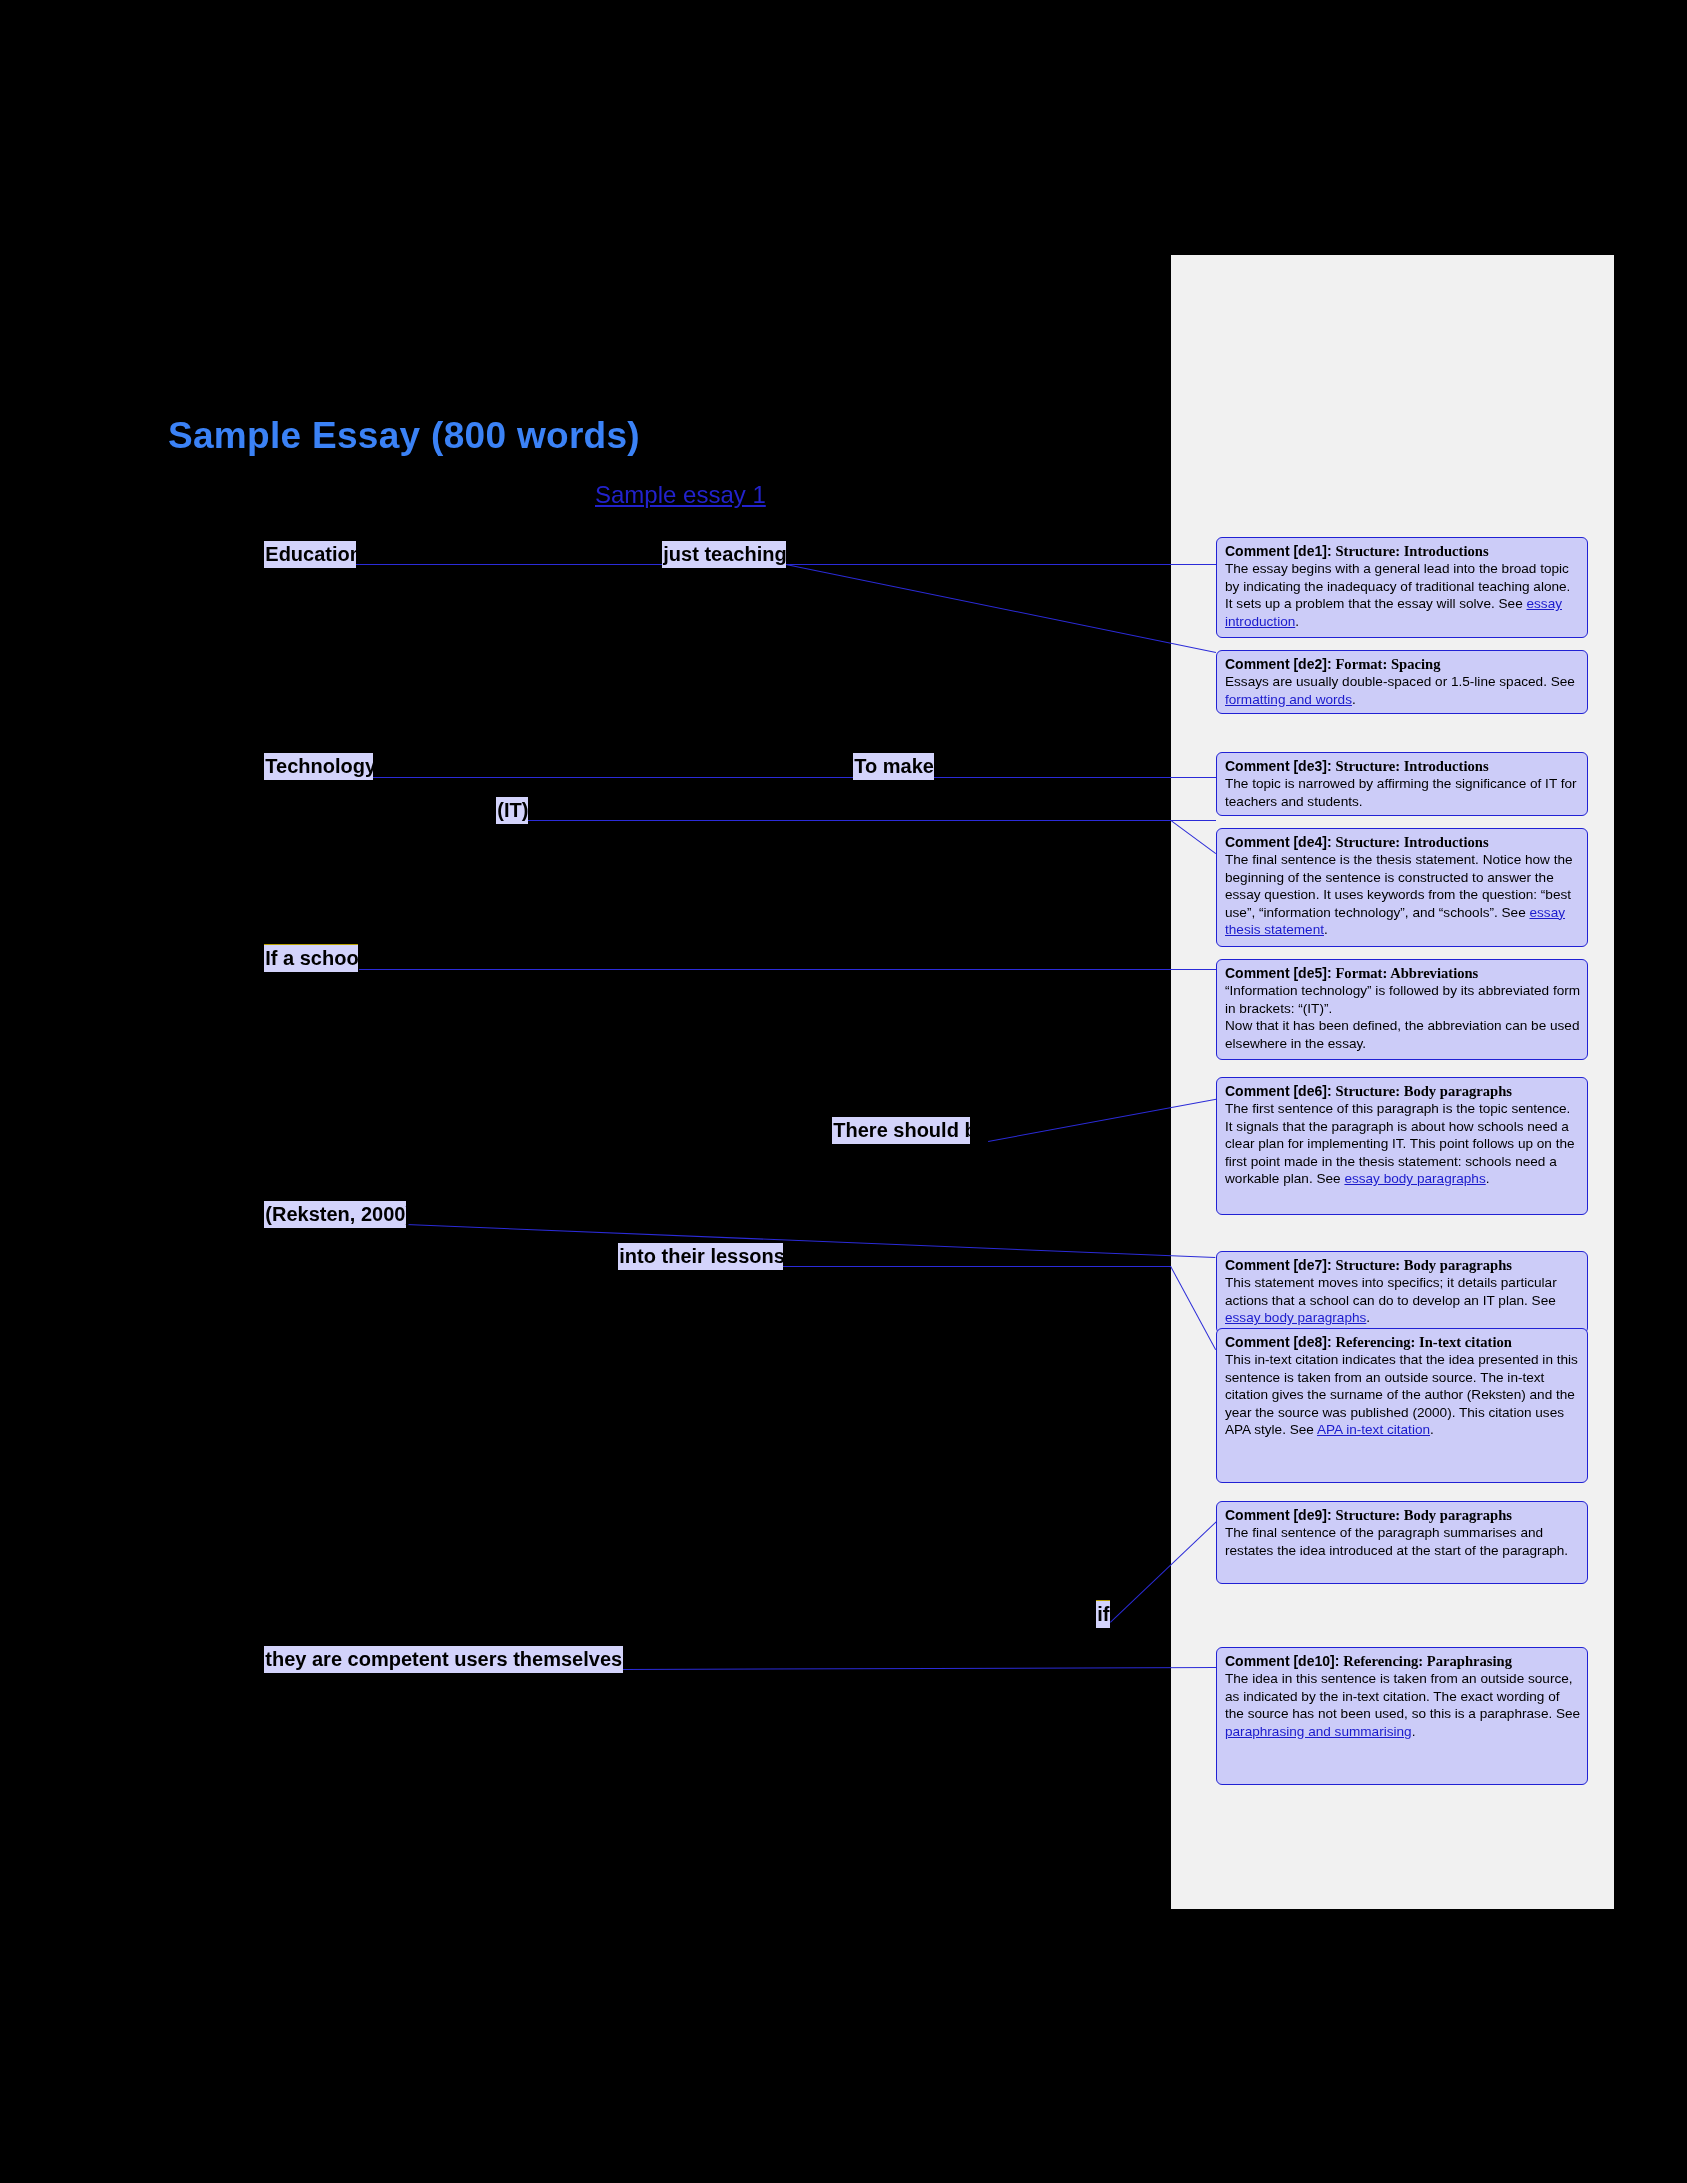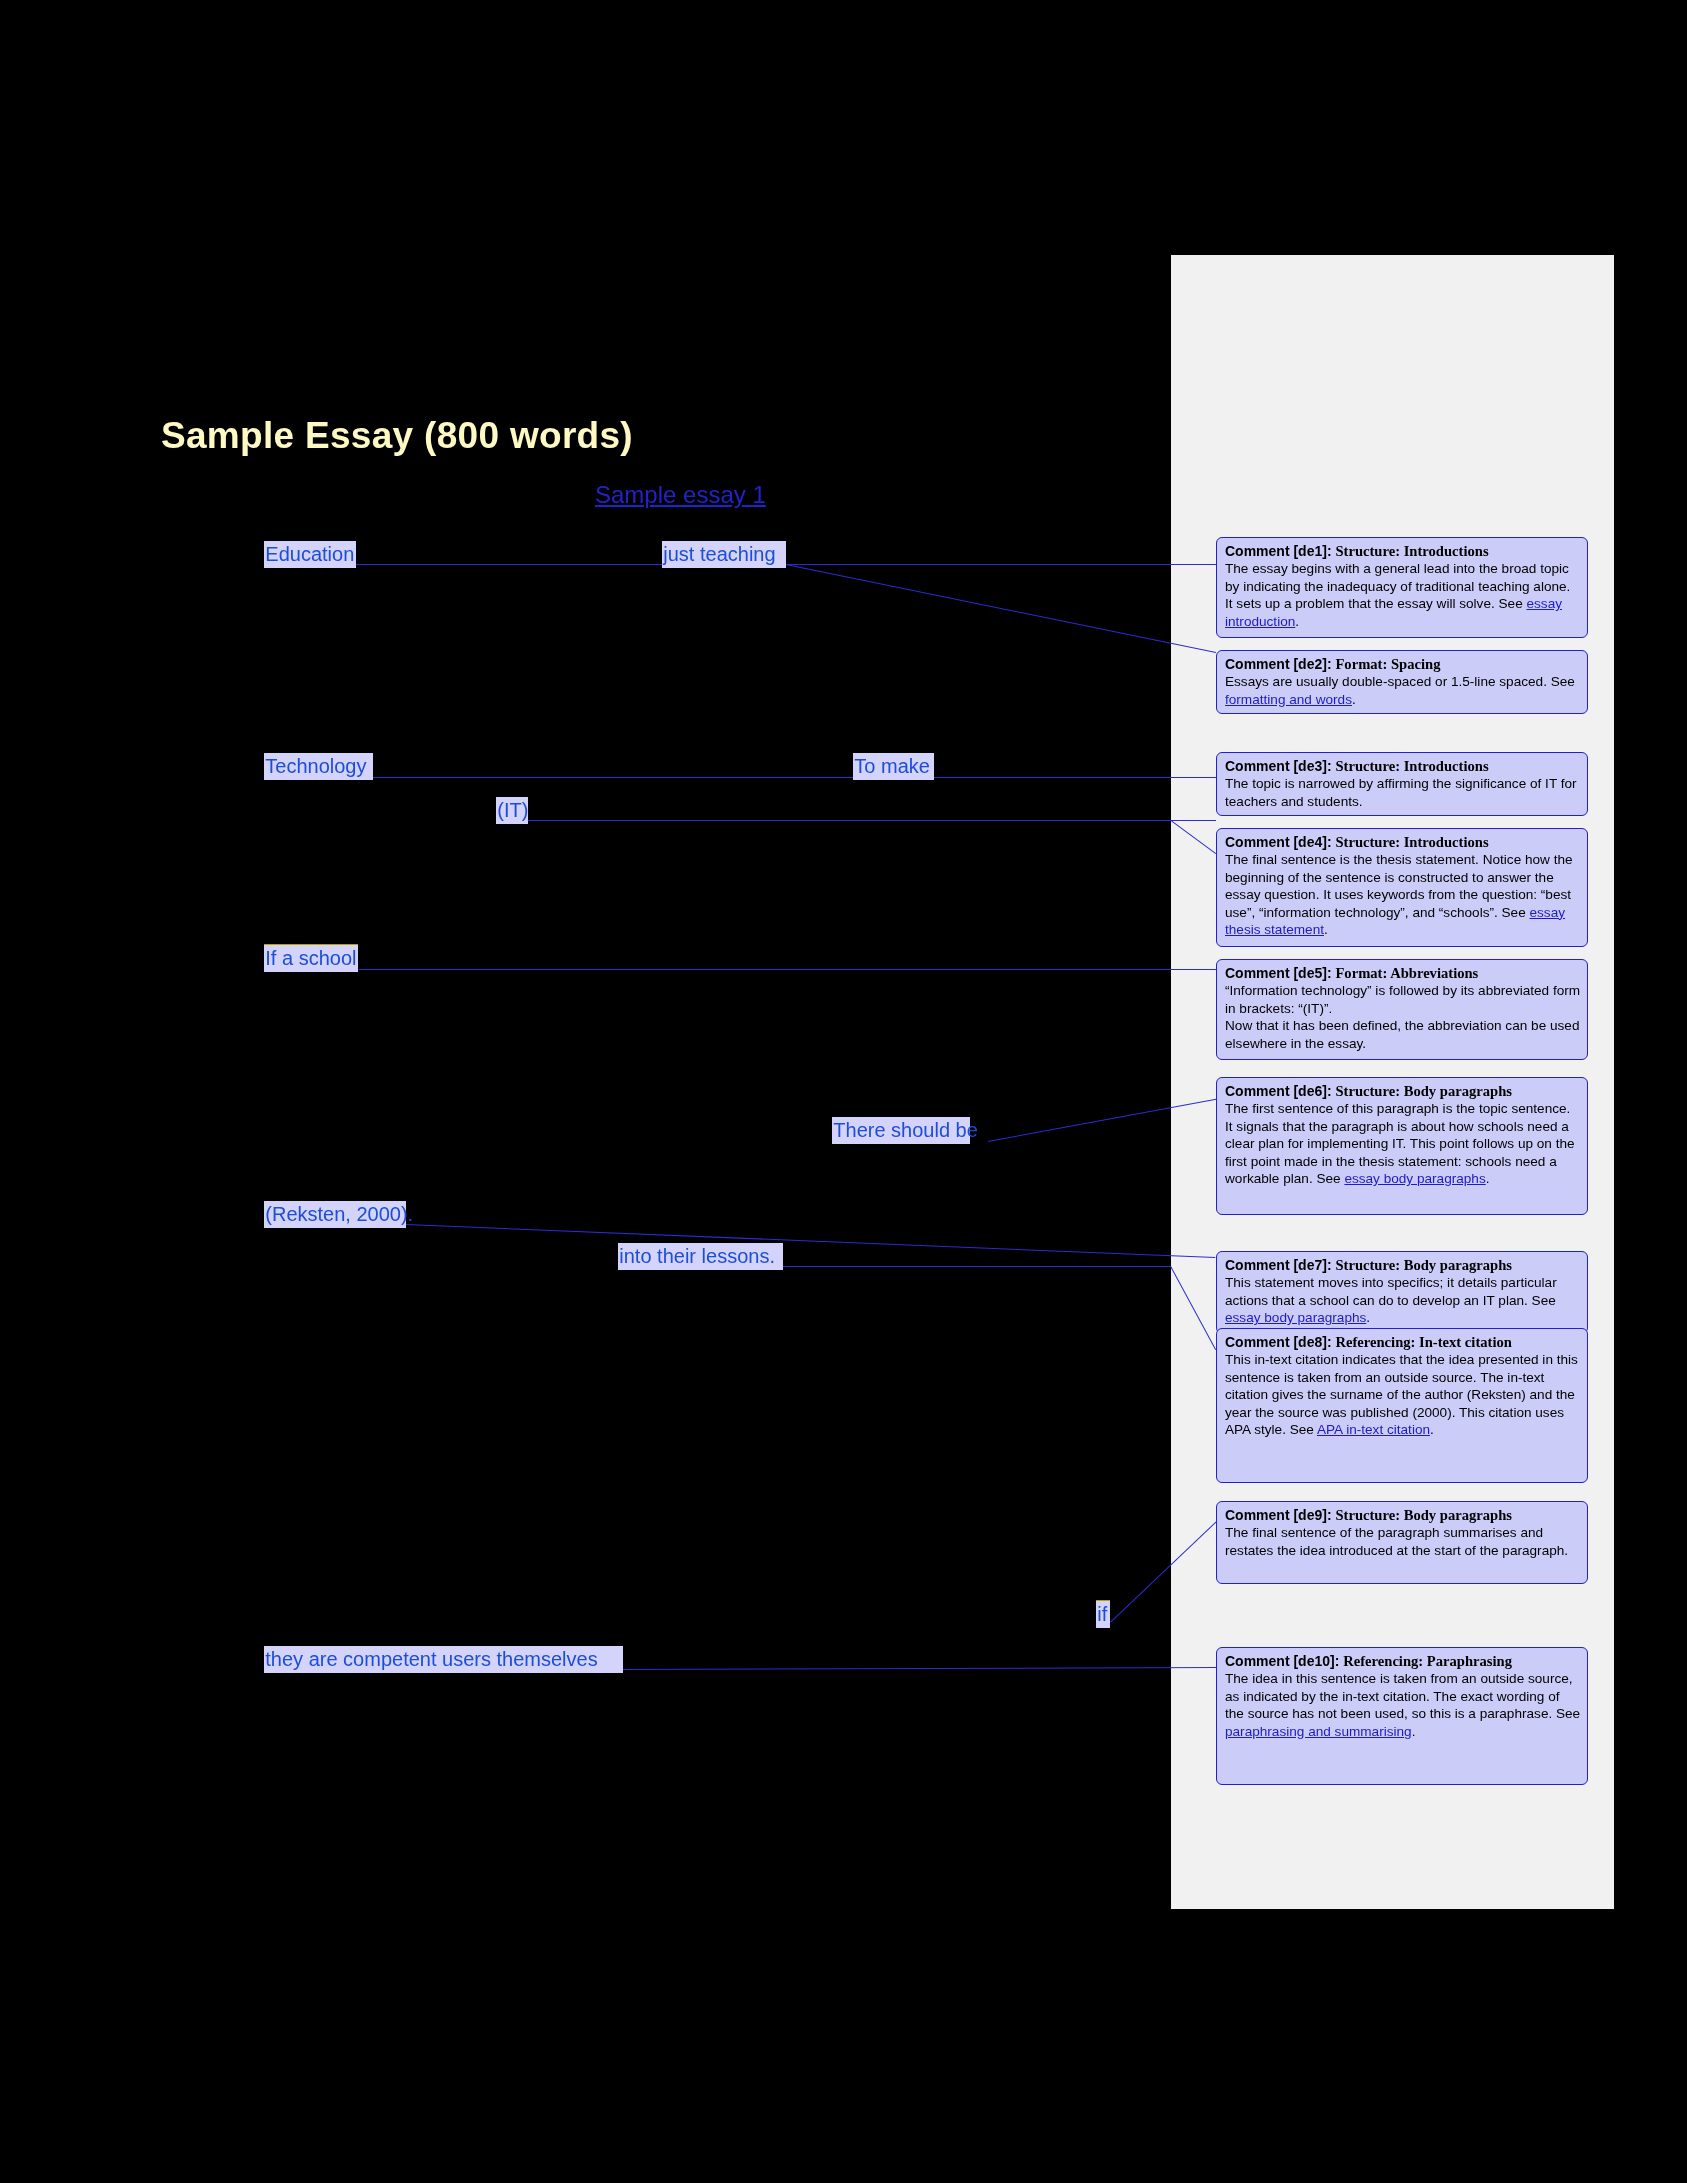--- a/index.html
+++ b/index.html
@@ -30,48 +30,49 @@
     left: 1171px;
     top: 255px;
     width: 443px;
     height: 1654px;
     background: #f1f1f1;
   }
 
   
   #doc-title {
     position: absolute;
-    left: 161px;
+    left: 168px;
     top: 415px;
     font-size: 37px;
     font-weight: bold;
-    color: #fef9c3;
+    color: #3b82f6;
     letter-spacing: 0.3px;
     white-space: nowrap;
   }
   #doc-subtitle {
     position: absolute;
     left: 595px;
     top: 481px;
     font-size: 24px;
     color: #2222cc;
     text-decoration: underline;
     white-space: nowrap;
   }
 
   
   .frag {
     position: absolute;
     background: #d3d3fb;
-    color: #1d4ed8;
+    color: #000000;
     font-size: 20px;
     line-height: 25px;
     white-space: nowrap;
     padding: 0.7px 0.7px 1.3px 1.3px;
     box-sizing: border-box;
+    font-weight: bold;
   }
   .frag.topline { border-top: 0.7px solid #b8a000; }
 
   
   .leader {
     position: absolute;
     background: #2b2bd8;
     transform-origin: 0 0;
     height: 0.7px;
   }

